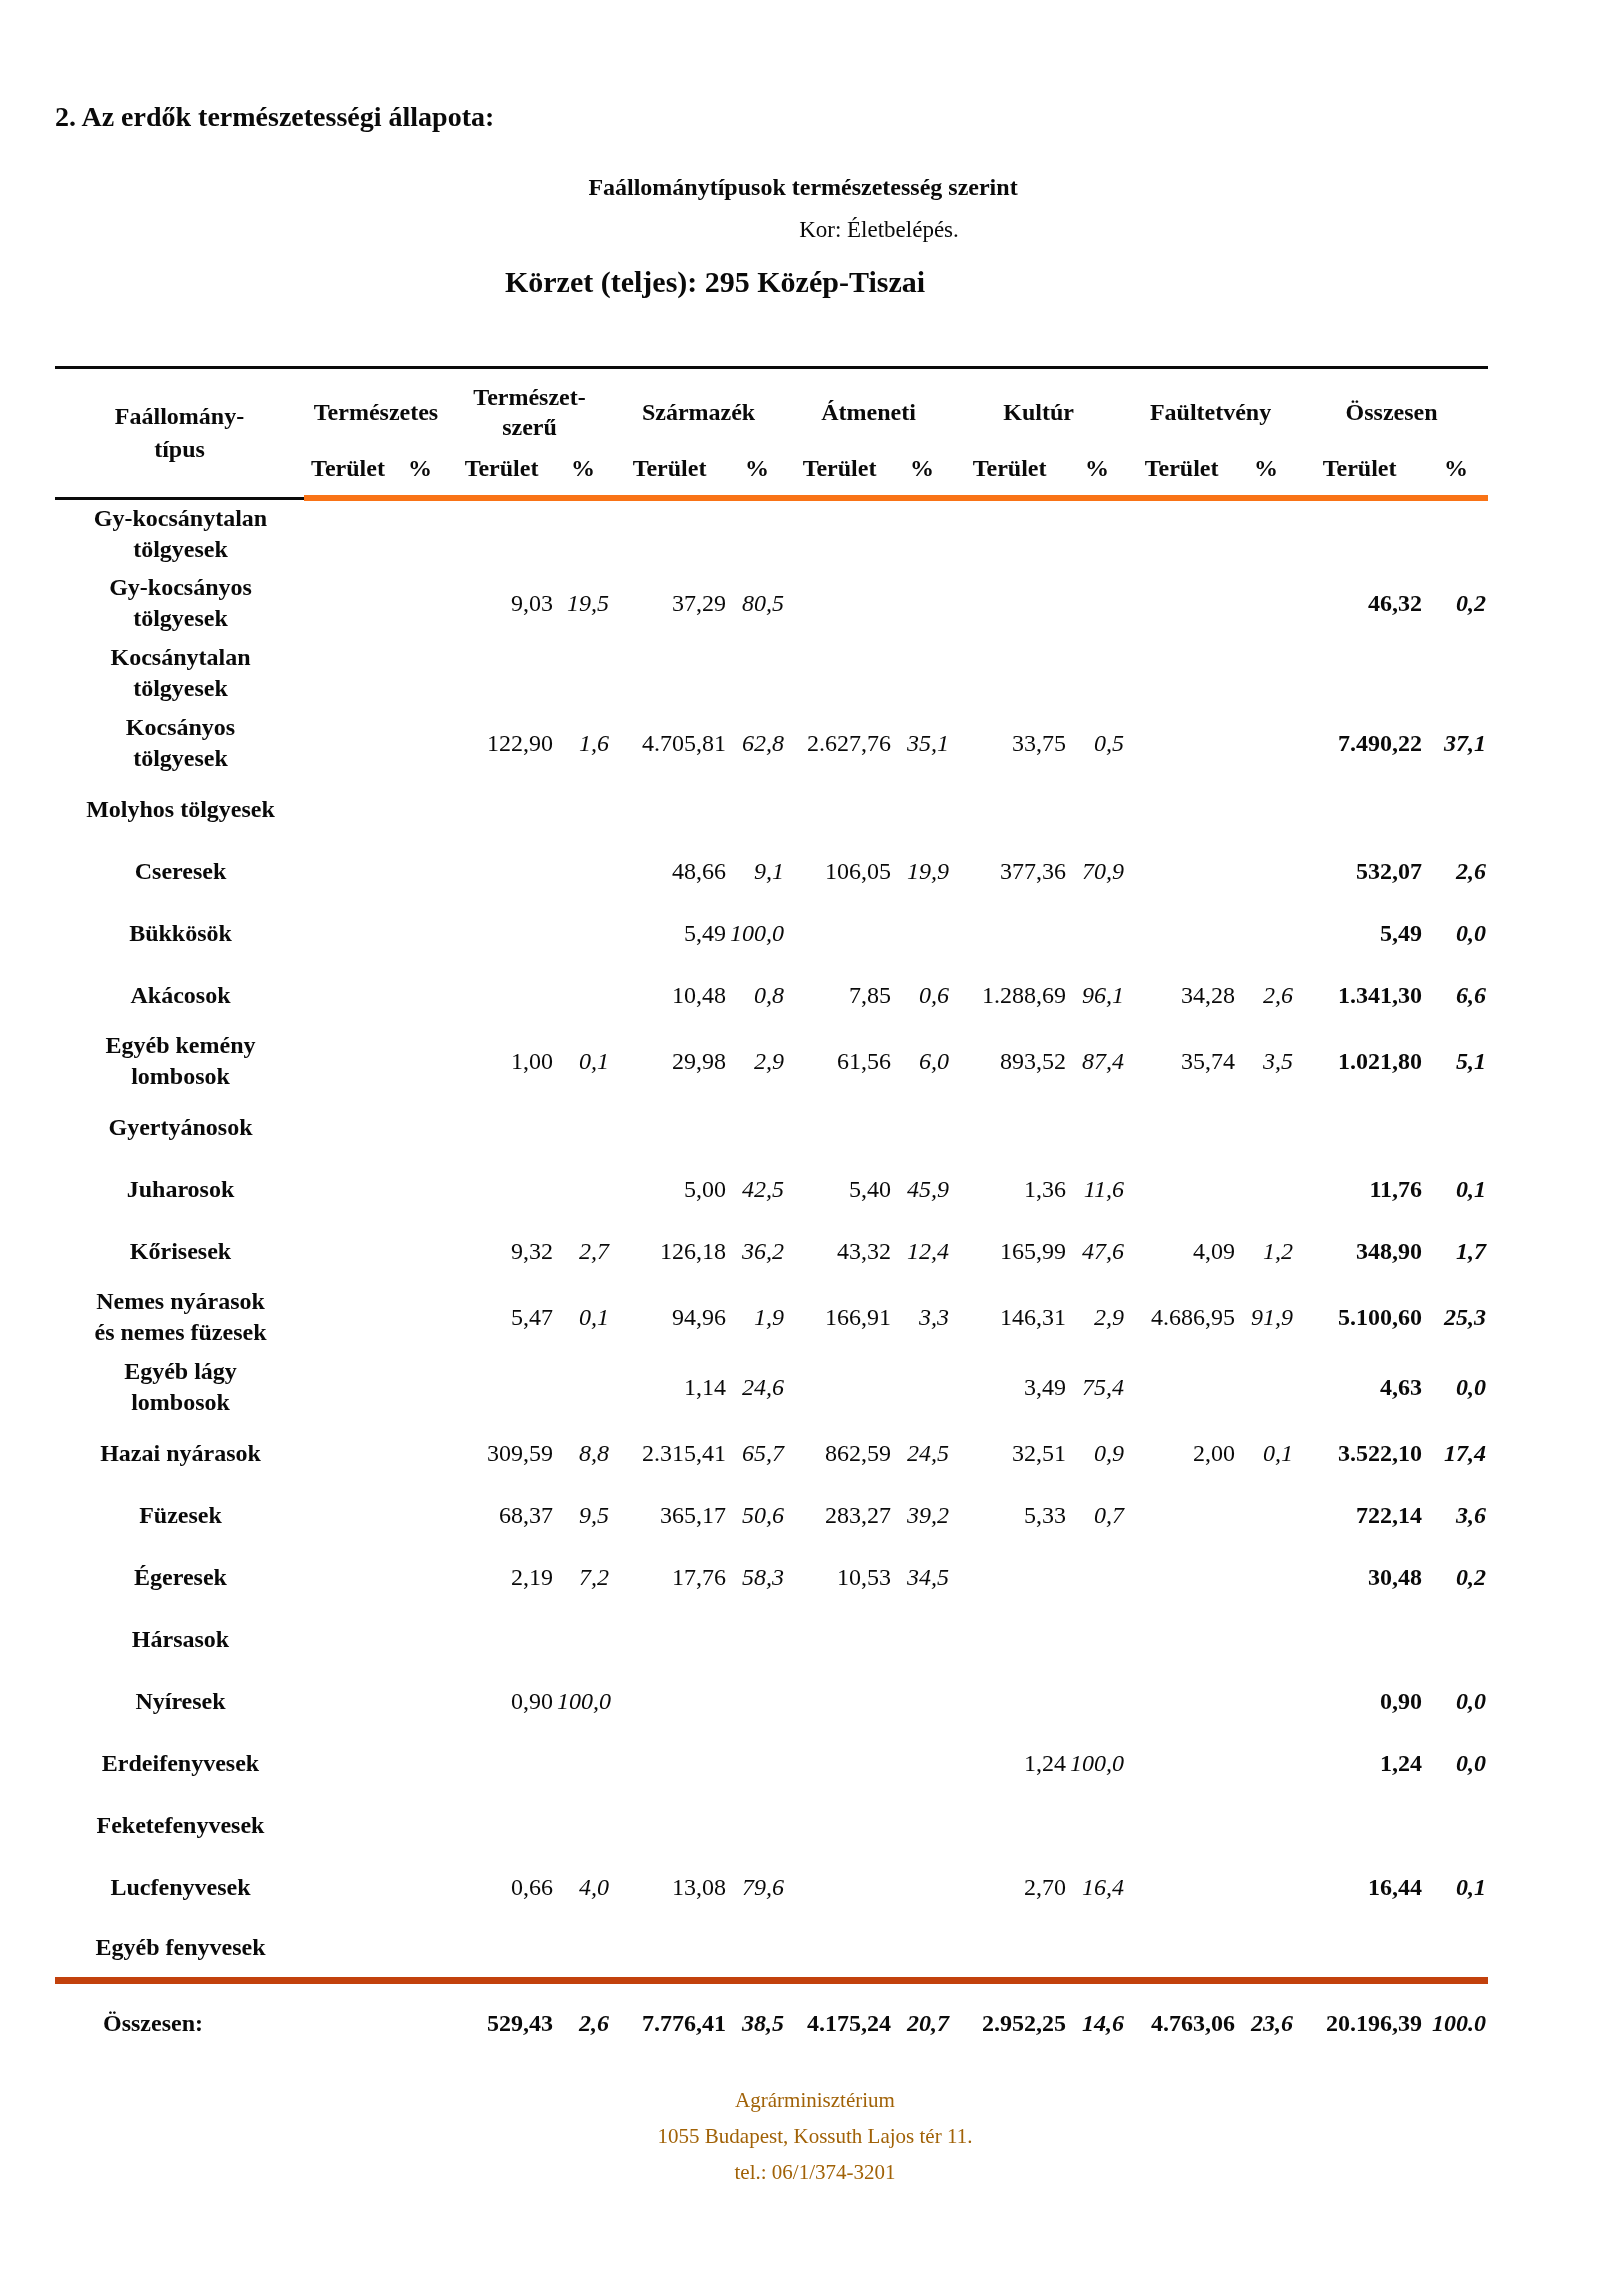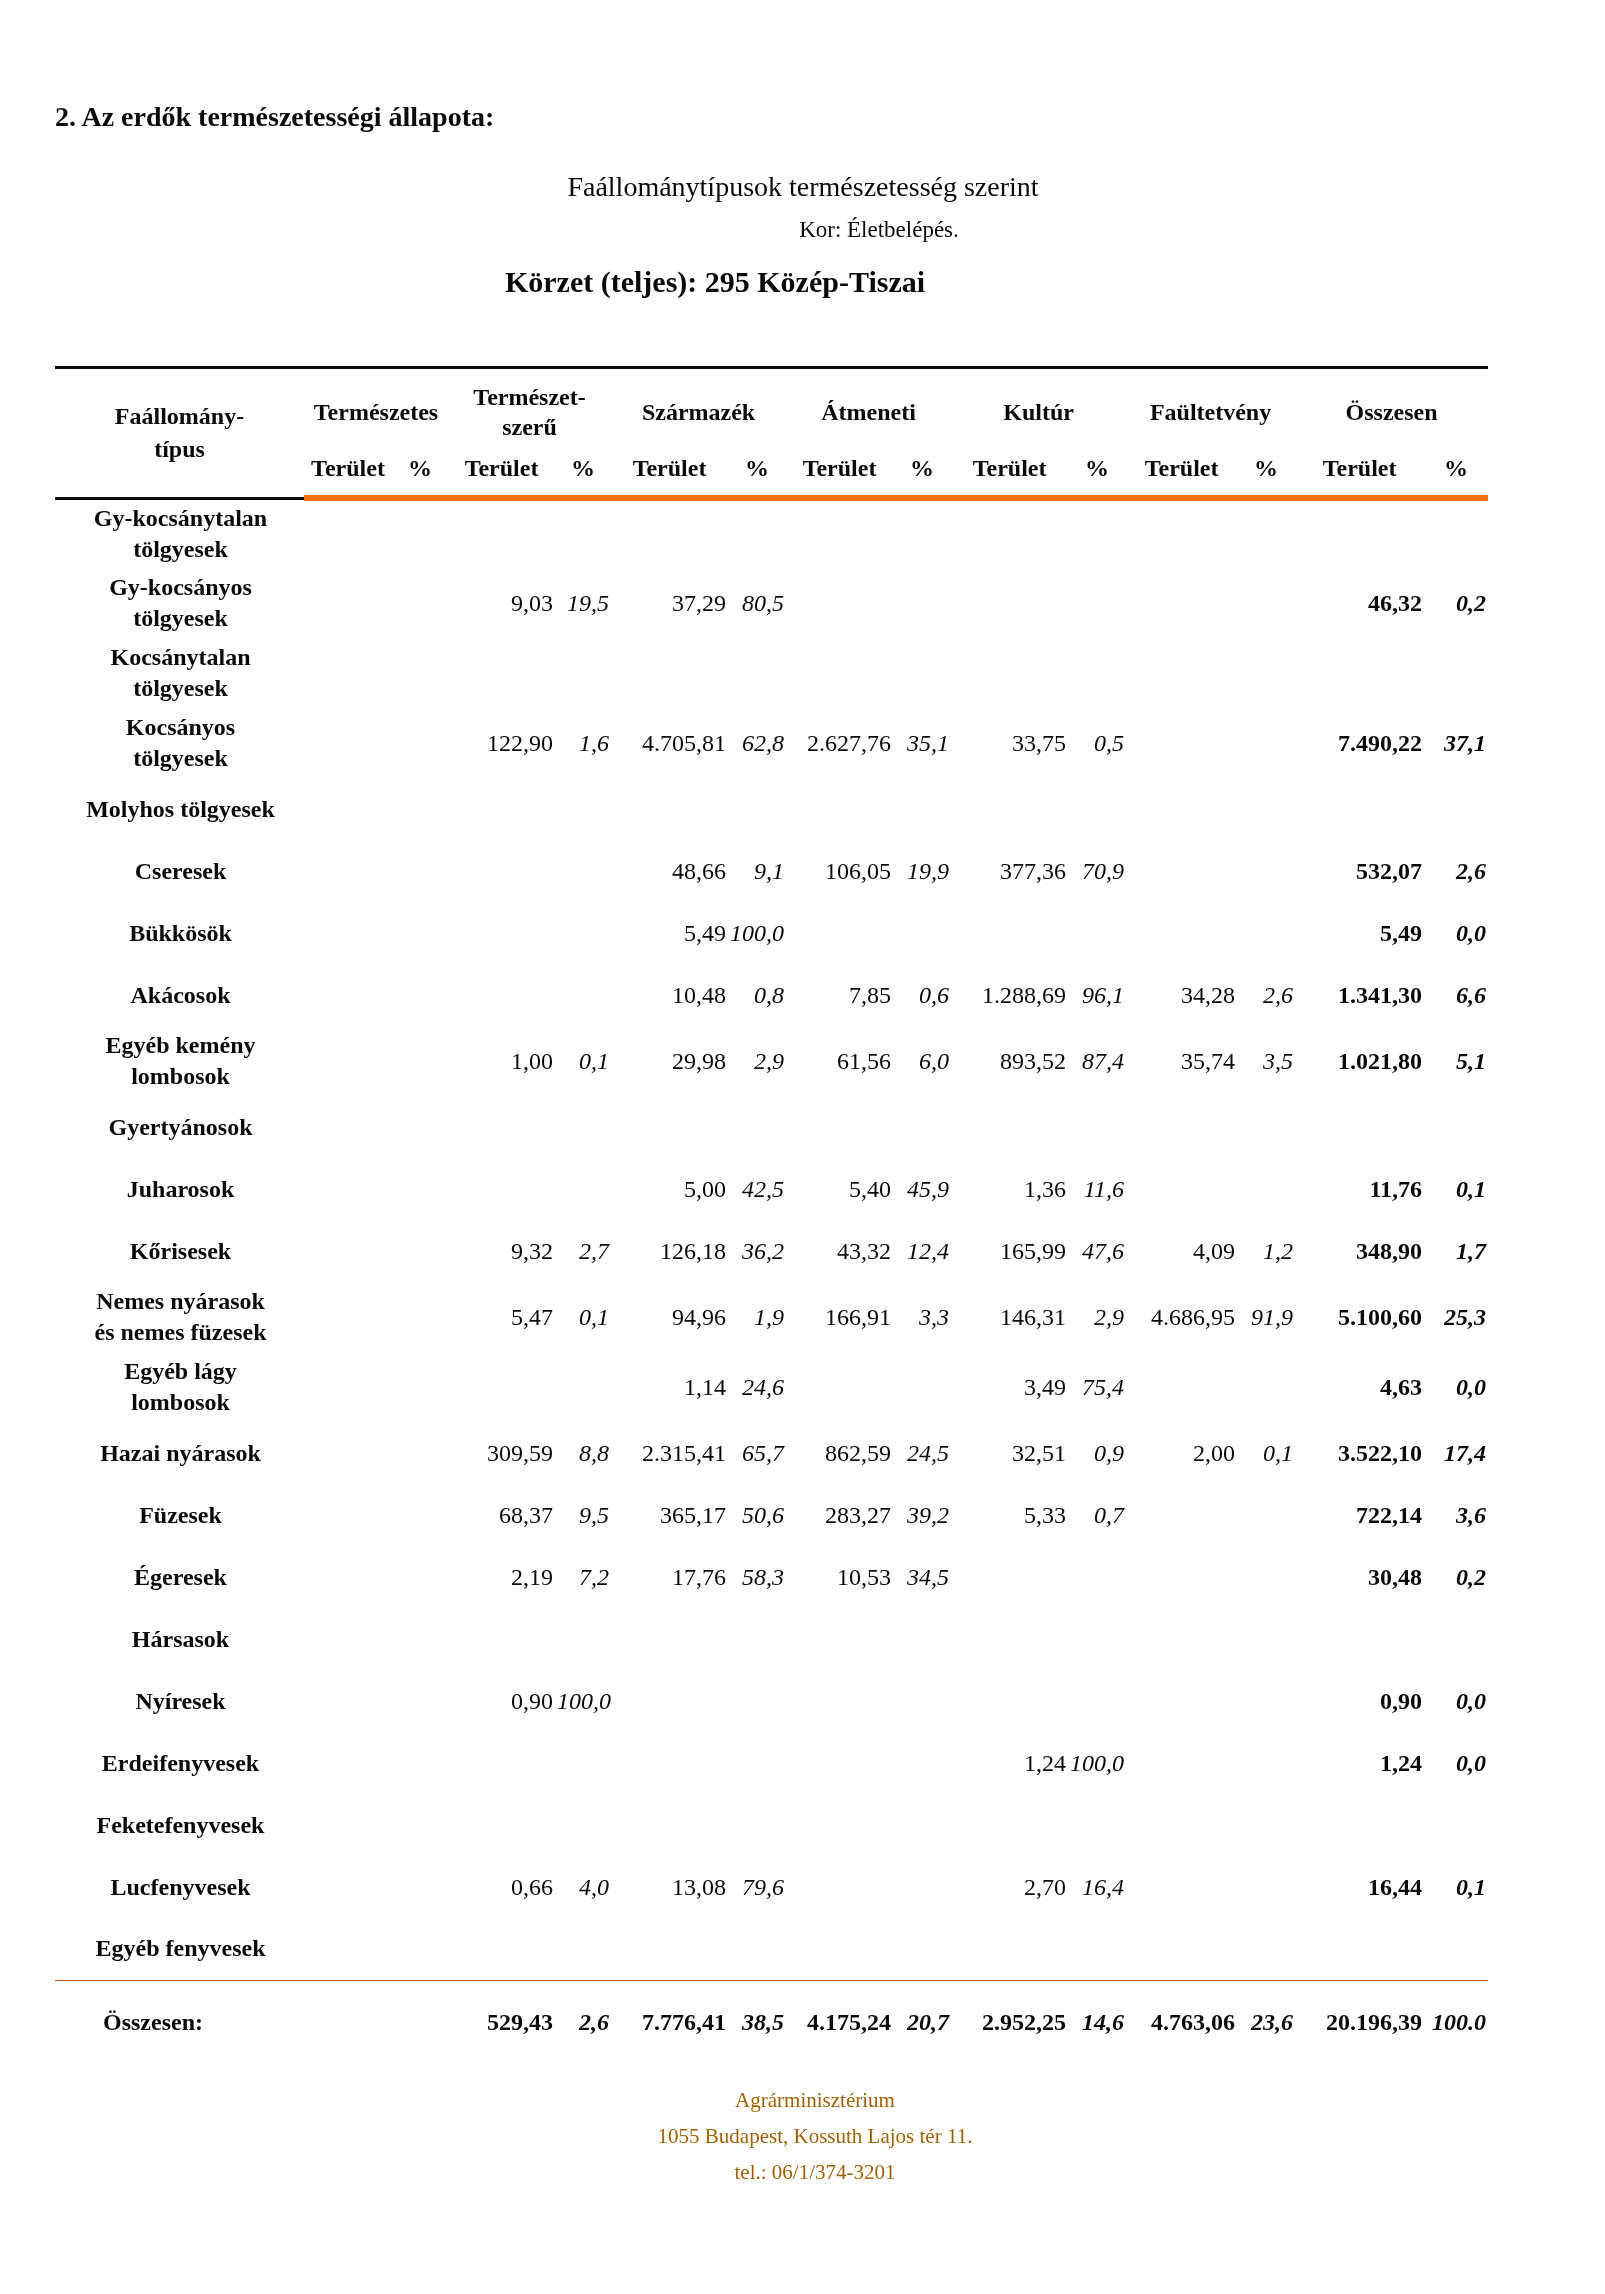--- a/index.html
+++ b/index.html
@@ -12,21 +12,21 @@
     color: #0a0a0a;
     font-family: "Liberation Serif", "DejaVu Serif", serif;
     overflow: hidden;
   }
   .section-heading {
     position: absolute;
     left: 55px; top: 101px;
     font-size: 28px; font-weight: bold;
   }
   .title-block { position: absolute; left: 0; top: 167px; width: 1606px; text-align: center; }
-  .main-title   { font-size: 28px; font-weight: normal; line-height: 40px; }
+  .main-title   { font-size: 24px; font-weight: bold; line-height: 40px; }
   .subtitle     { font-size: 28px; font-weight: bold; line-height: 40px; }
   .age-note     { font-size: 23px; line-height: 46px; transform: translateX(76px); }
   .district-line{ font-size: 30px; font-weight: bold; margin-top: 12px; transform: translateX(-88px); }
 
   table.stand-table {
     position: absolute;
     left: 55px; top: 366px;
     width: 1433px;
     border-collapse: collapse;
     table-layout: fixed;
@@ -47,21 +47,21 @@
     vertical-align: middle;
   }
   tbody tr.one-line { height: 62px; }
   tbody tr.two-line { height: 70px; }
   td { vertical-align: middle; padding: 0 2px; }
   td.num { text-align: right; font-style: normal; }
   td.pct { text-align: right; font-style: italic; }
   td.tot { font-weight: bold; }
 
   tfoot tr { height: 84px; }
-  tfoot th, tfoot td { border-top: 1px solid #c2410c; font-weight: bold; vertical-align: middle; }
+  tfoot th, tfoot td { border-top: 7px solid #c2410c; font-weight: bold; vertical-align: middle; }
   tfoot th.total-label { text-align: left; padding-left: 48px; }
 
   .footer {
     position: absolute;
     left: 12px; top: 2082px; width: 1606px;
     text-align: center;
     font-size: 21px; line-height: 36px;
     color: #a16207;
   }
 </style>

